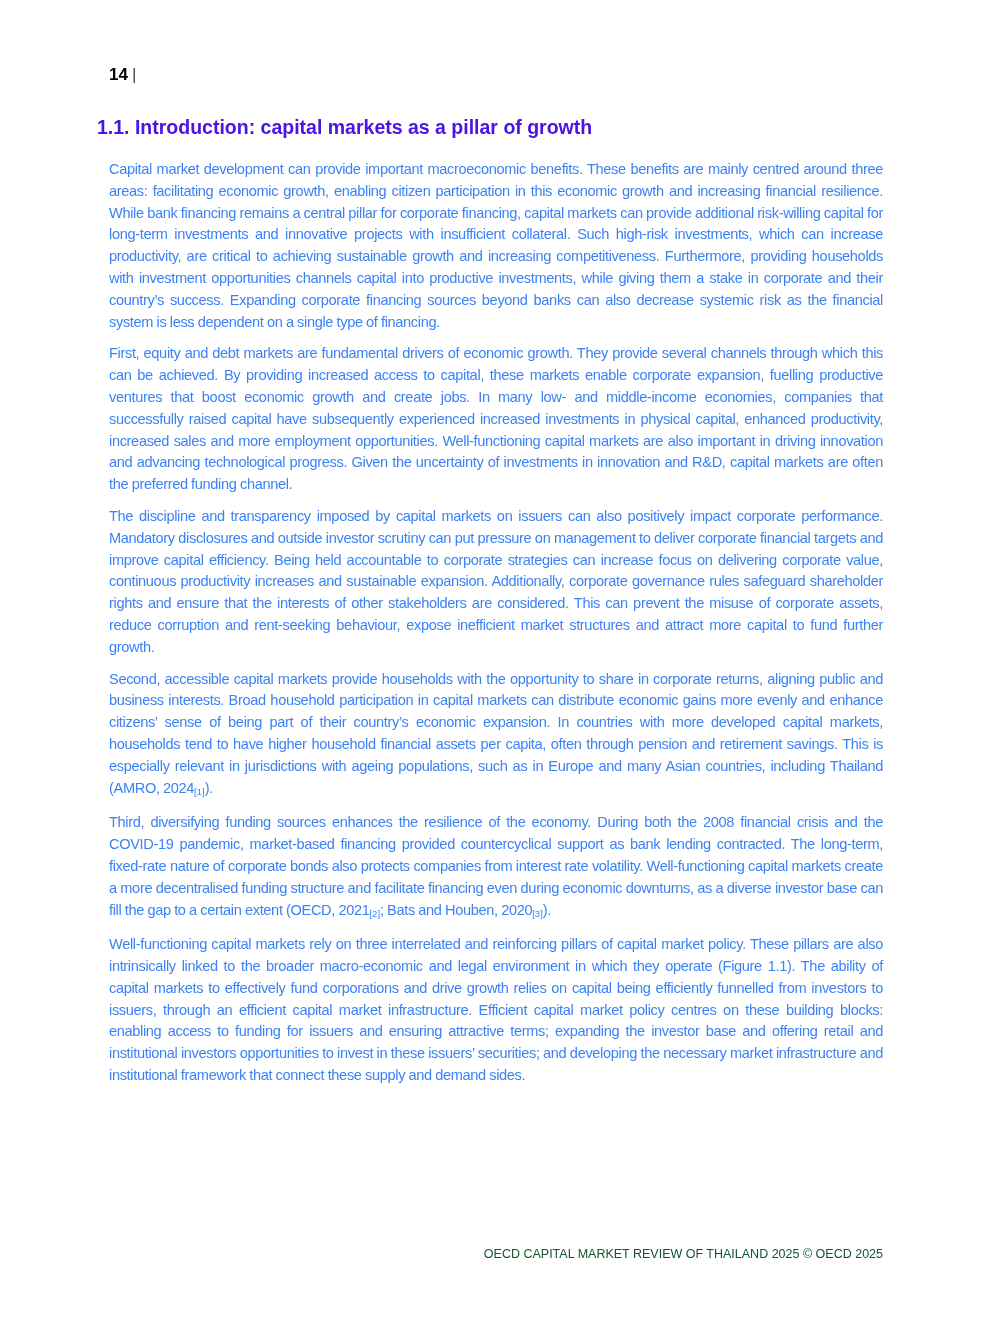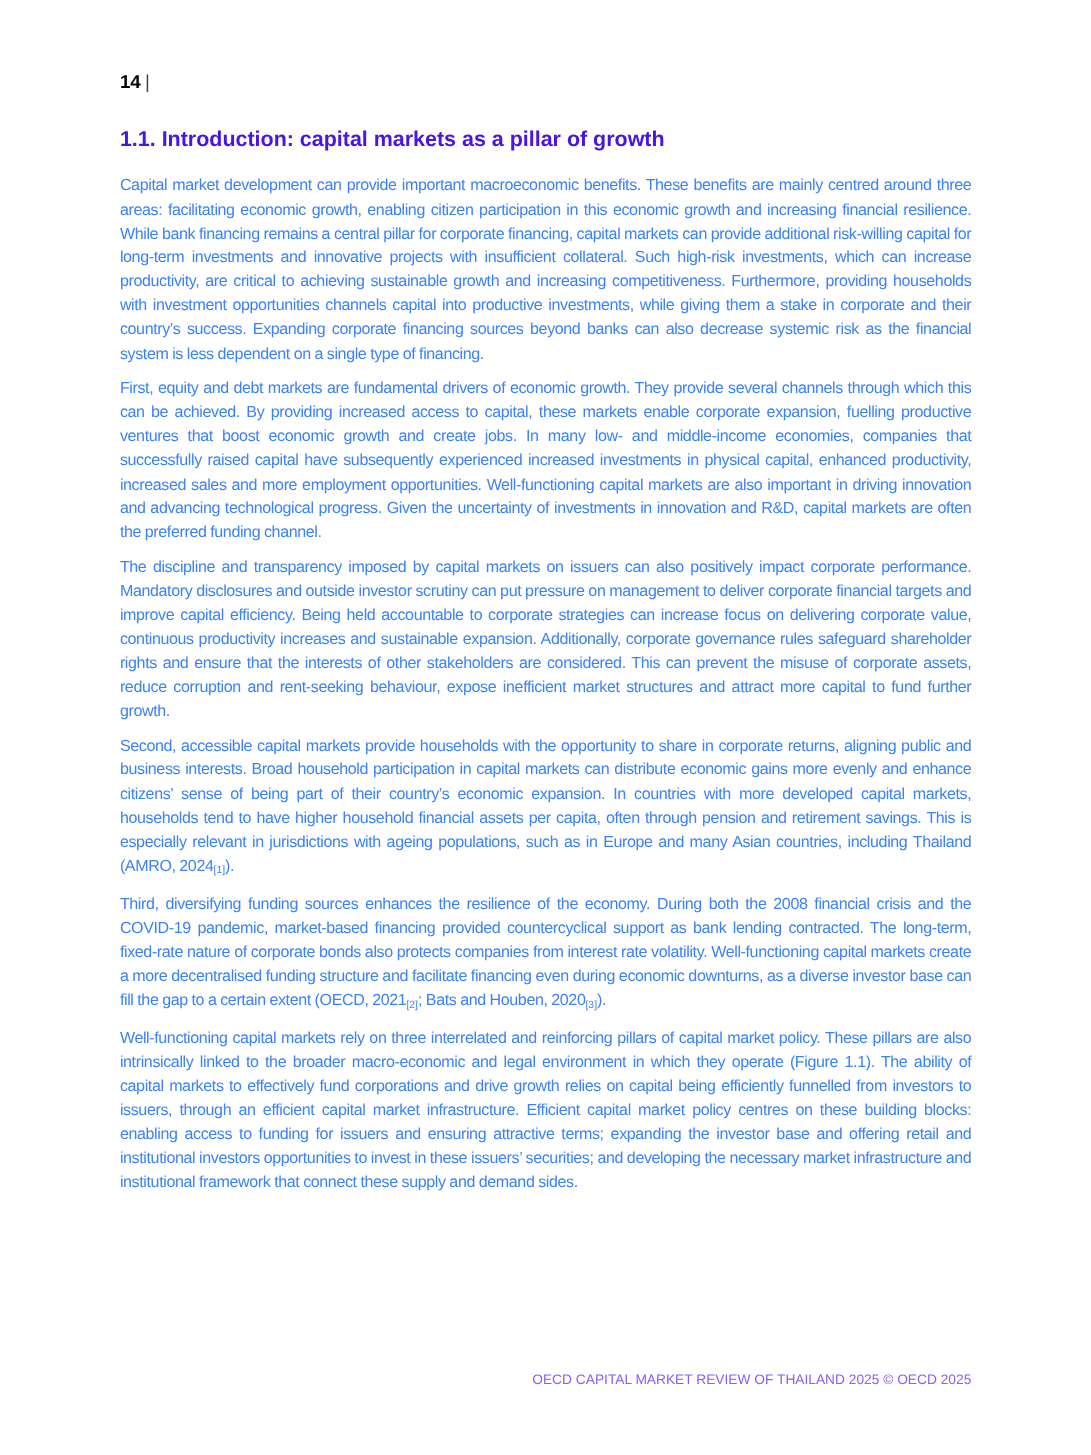--- a/index.html
+++ b/index.html
@@ -5,36 +5,36 @@
   html, body { margin: 0; padding: 0; background: #ffffff; }
   body { width: 992px; height: 1323px; position: relative; overflow: hidden; }
   .page { position: absolute; left: 0; top: 0; width: 992px; height: 1323px; background: #fff; }
   .page-num {
     position: absolute; left: 109px; top: 64px;
     font-family: "Liberation Sans", sans-serif; font-weight: bold; font-size: 17px; color: #000;
     line-height: 22px;
   }
   .page-num .sep { font-weight: normal; color: #444; margin-left: 4px; }
   .section-title {
-    position: absolute; left: 109px; top: 114px; width: 780px;
+    position: absolute; left: 97px; top: 114px; width: 780px;
     font-family: "Liberation Sans", sans-serif; font-weight: bold; font-size: 19.5px;
     color: #4b14e6; line-height: 26px; margin: 0;
   }
   .body {
     position: absolute; left: 109px; top: 159px; width: 774px;
   }
   .body p {
     margin: 0 0 10px 0;
     font-family: "Liberation Sans", sans-serif; font-size: 14.6px; line-height: 21.8px;
     color: #3b82f6; text-align: justify; letter-spacing: -0.35px; word-spacing: -0.3px;
   }
   .body p .ref { font-size: 9.5px; vertical-align: -2px; letter-spacing: 0; }
   .footer {
     position: absolute; right: 109px; top: 1246px;
-    font-family: "Liberation Sans", sans-serif; font-size: 12.5px; color: #8b5cf6; line-height: 16px;
+    font-family: "Liberation Sans", sans-serif; font-size: 12.5px; color: #14532d; line-height: 16px;
   }
 </style>
 </head>
 <body>
 
 <div class="page">
 
   <div class="page-num">
     <span>14</span><span class="sep">|</span>
   </div>

